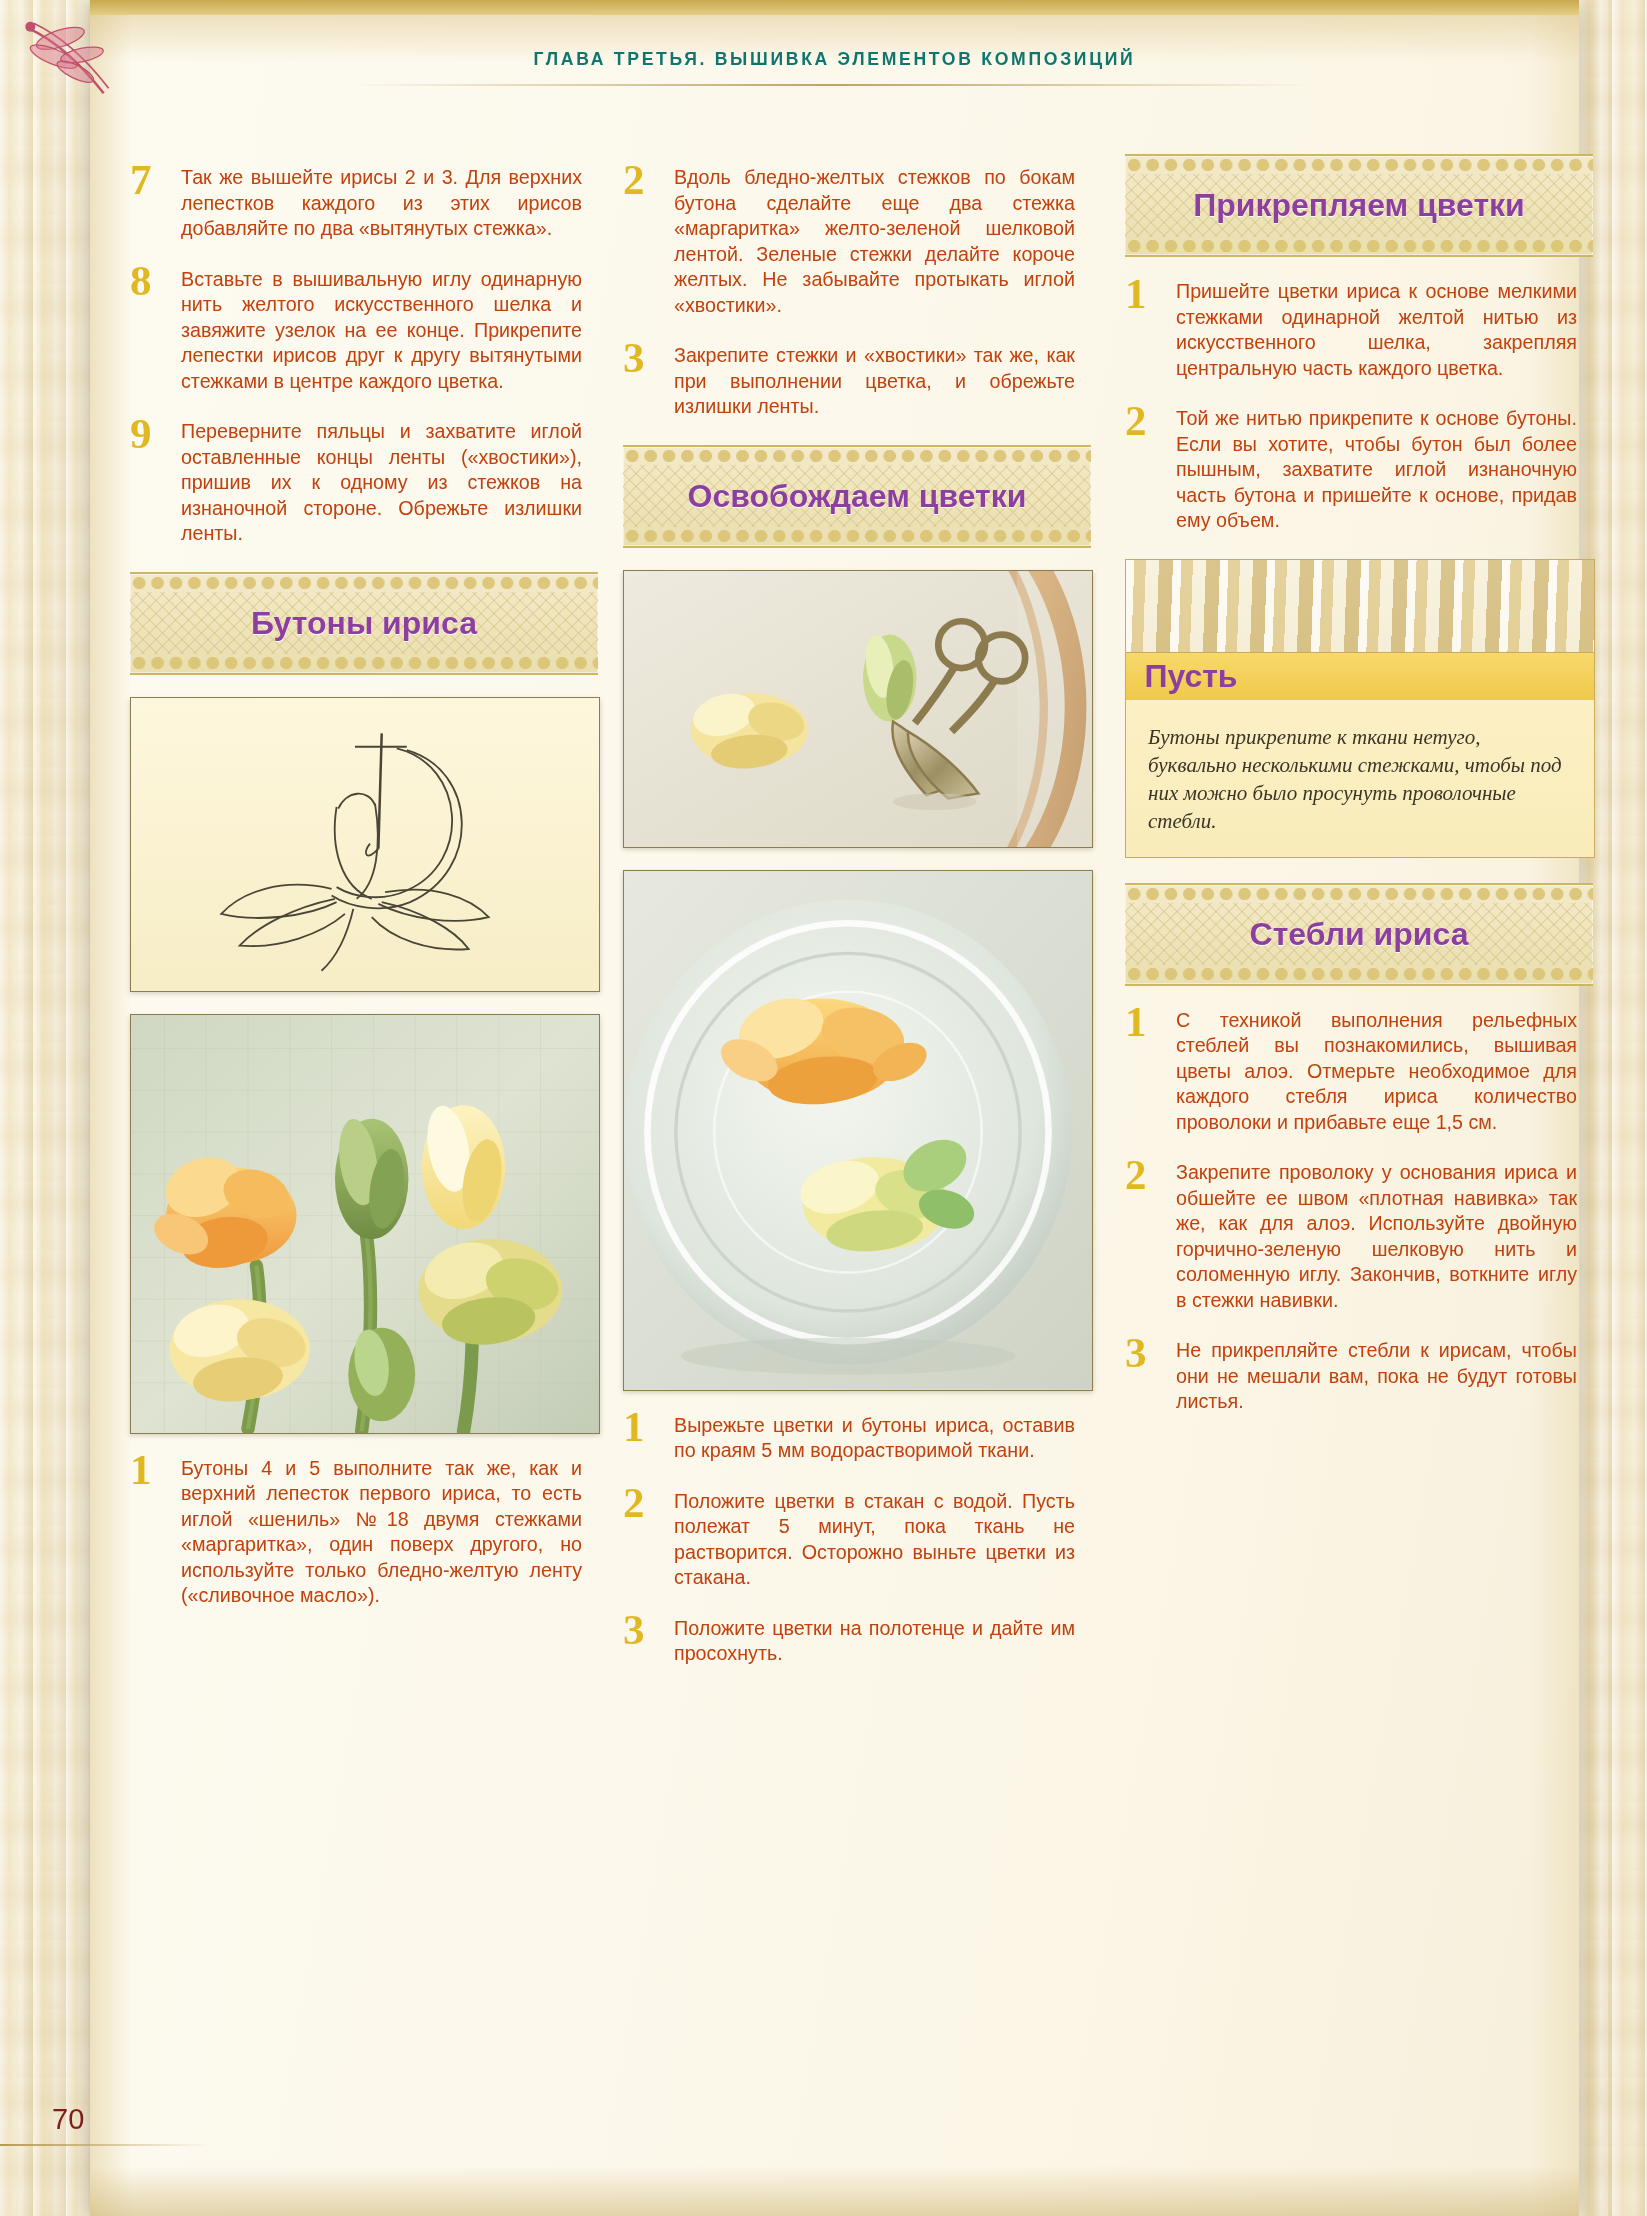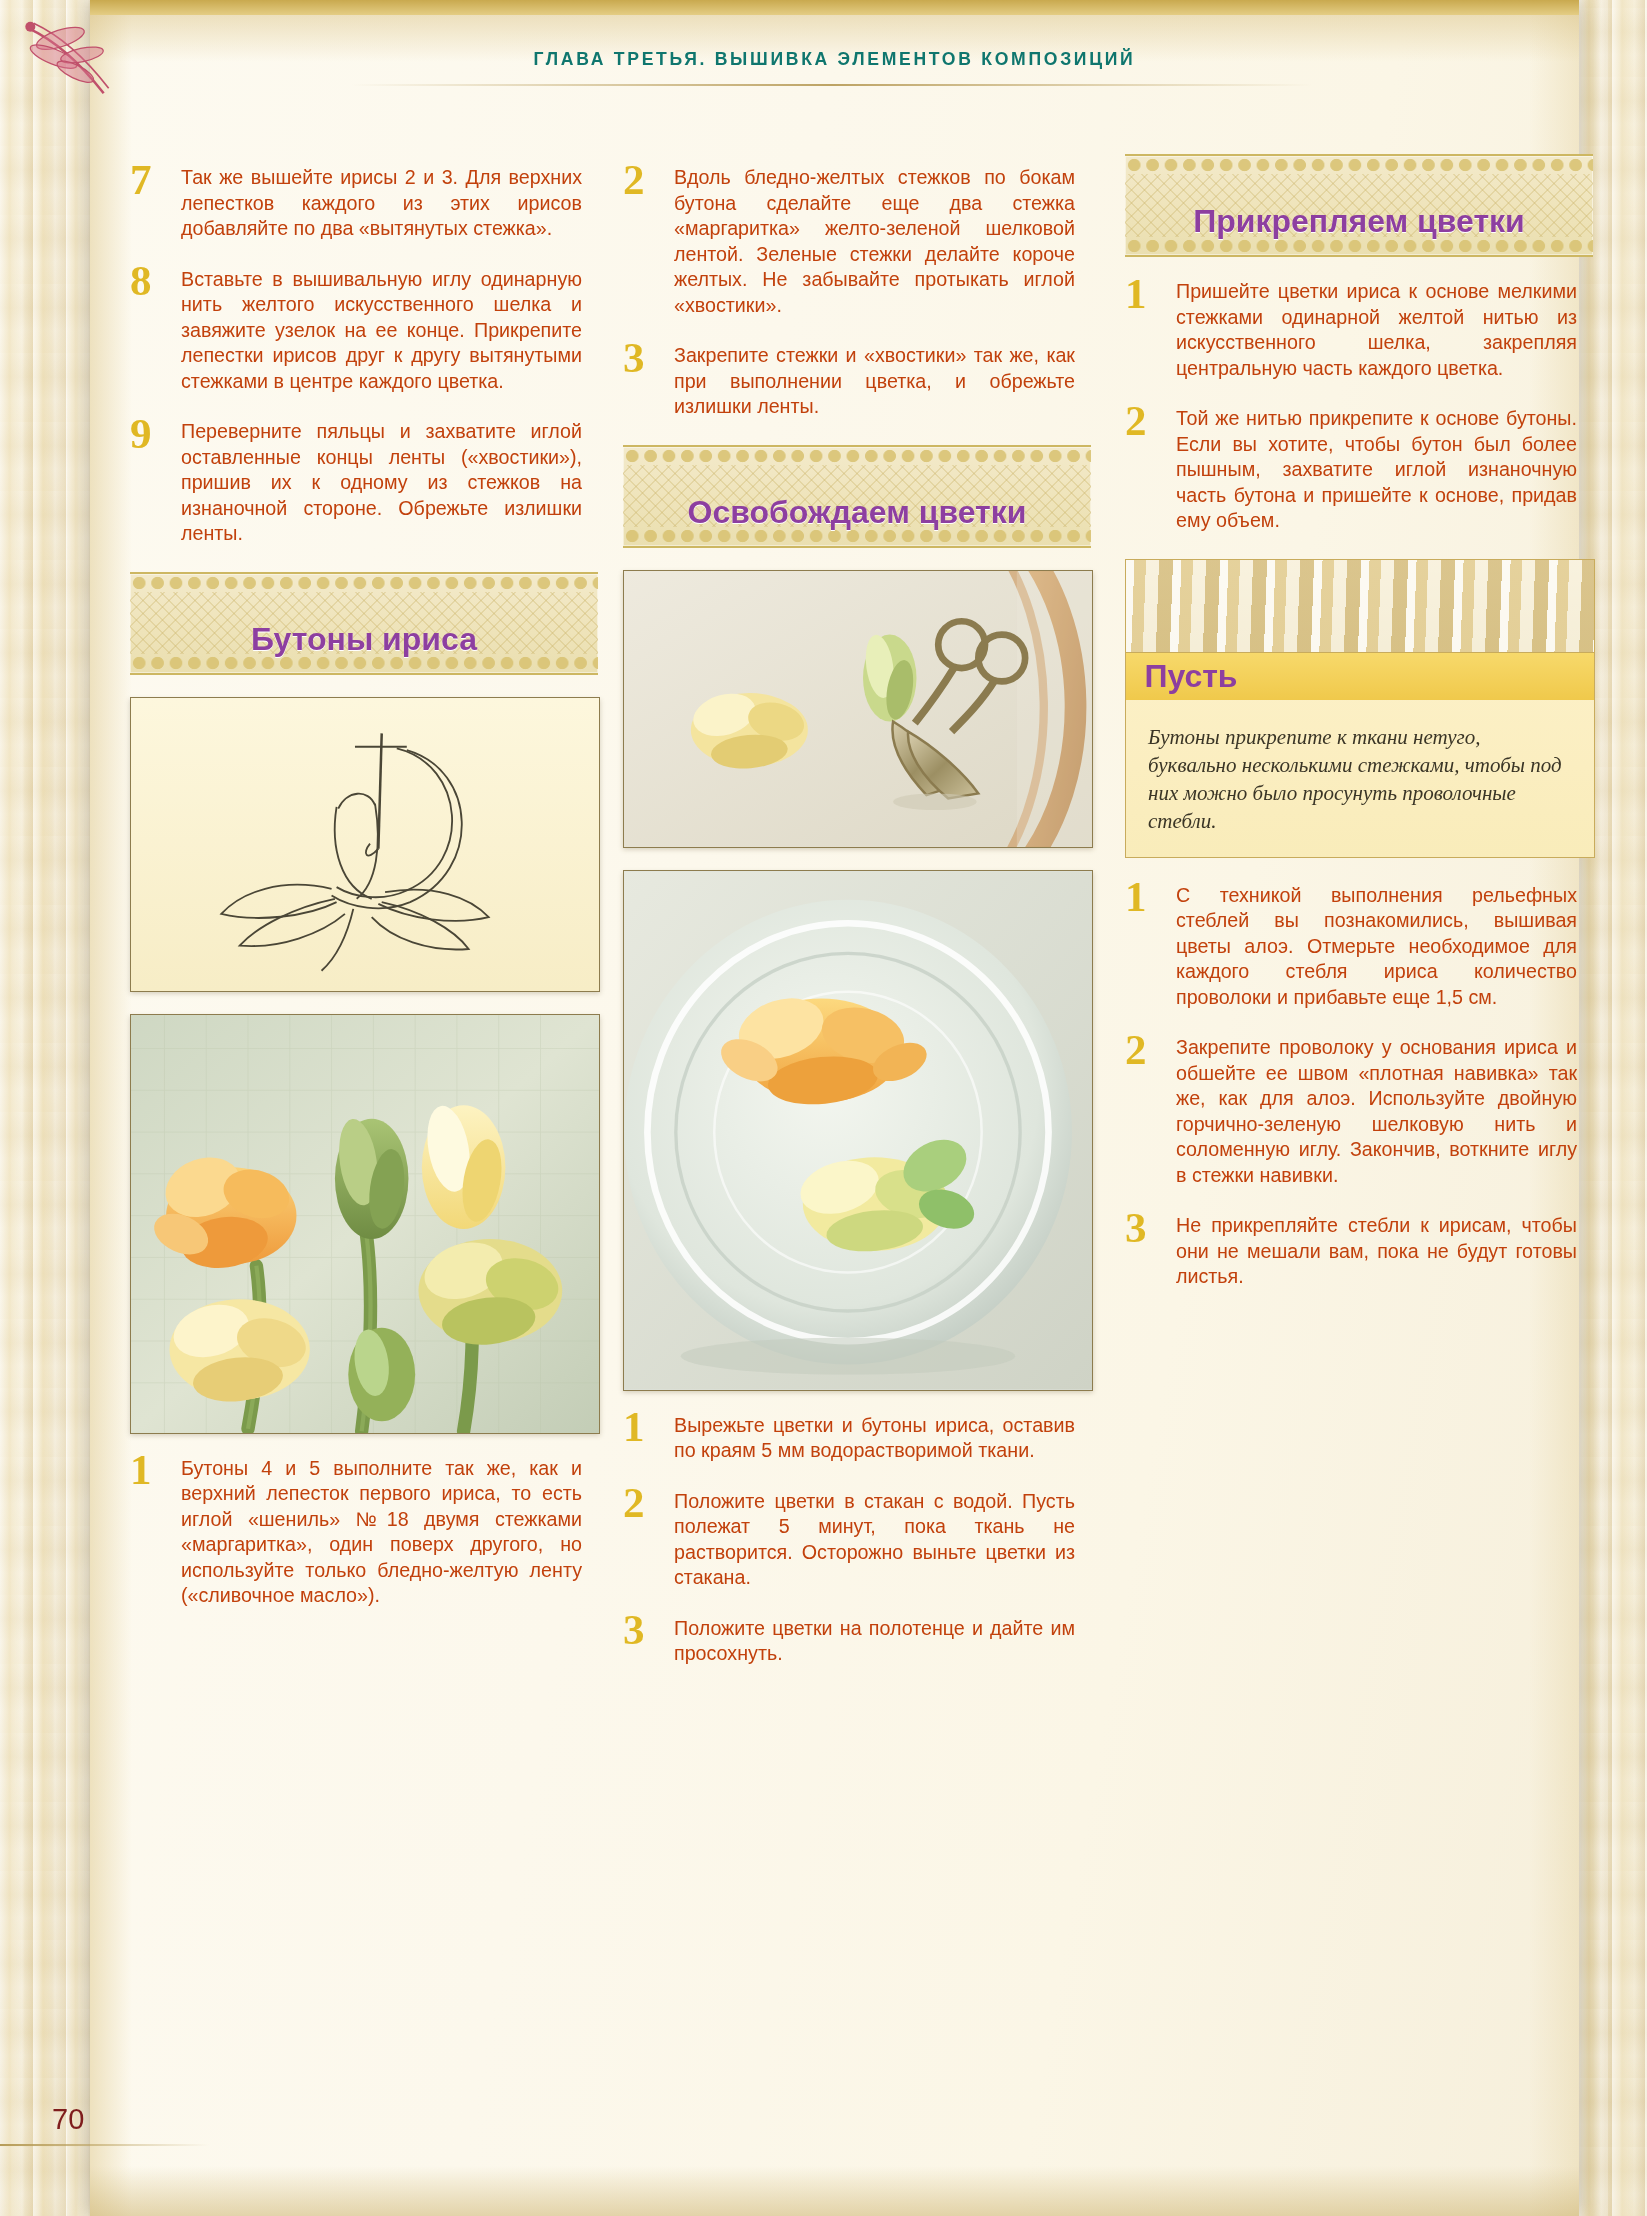--- a/index.html
+++ b/index.html
@@ -119,21 +119,21 @@
   }
   .banner:before{top:0;}
   .banner:after{bottom:0;}
   .banner .mesh{
     position:absolute;inset:18.4px 0;
     background:
       repeating-linear-gradient(45deg, rgba(205,183,110,.35) 0 1.7px, rgba(0,0,0,0) 1.7px 9.2px),
       repeating-linear-gradient(-45deg, rgba(205,183,110,.35) 0 1.7px, rgba(0,0,0,0) 1.7px 9.2px);
   }
   .banner h2{
-    position:relative;margin:16px;z-index:3;
+    position:relative;margin:0;z-index:3;
     text-align:center;line-height:99px;
     font-size:32px;font-weight:bold;color:#8d3fa0;
     font-family:"Liberation Sans", sans-serif;
     text-shadow:0 0.8px 0 #fff;
   }
   
   .figure{
     width:100%;border:0.8px solid #8d7c4e;
     box-shadow:0 1.7px 5px rgba(90,74,34,.25);
     margin:0 0 22px 0;position:relative;overflow:hidden;
@@ -486,20 +486,24 @@
     <span class="num">2</span>
     <p>Той же нитью прикрепите к основе бутоны. Если вы хотите, чтобы бутон был более пышным, захватите иглой изнаночную часть бутона и пришейте к основе, придав ему объем.</p>
   </div>
 
   <div class="tip">
     <div class="drape"></div>
     <div class="tip-title">Пусть</div>
     <div class="tip-body">Бутоны прикрепите к ткани нетуго, буквально несколькими стежками, чтобы под них можно было просунуть проволочные стебли.</div>
   </div>
 
+  <div class="banner">
+    <div class="mesh"></div>
+    <h2>Стебли ириса</h2>
+  </div>
 
   <div class="step">
     <span class="num">1</span>
     <p>С техникой выполнения рельефных стеблей вы познакомились, вышивая цветы алоэ. Отмерьте необходимое для каждого стебля ириса количество проволоки и прибавьте еще 1,5 см.</p>
   </div>
   <div class="step">
     <span class="num">2</span>
     <p>Закрепите проволоку у основания ириса и обшейте ее швом «плотная навивка» так же, как для алоэ. Используйте двойную горчично-зеленую шелковую нить и соломенную иглу. Закончив, воткните иглу в стежки навивки.</p>
   </div>
   <div class="step">

